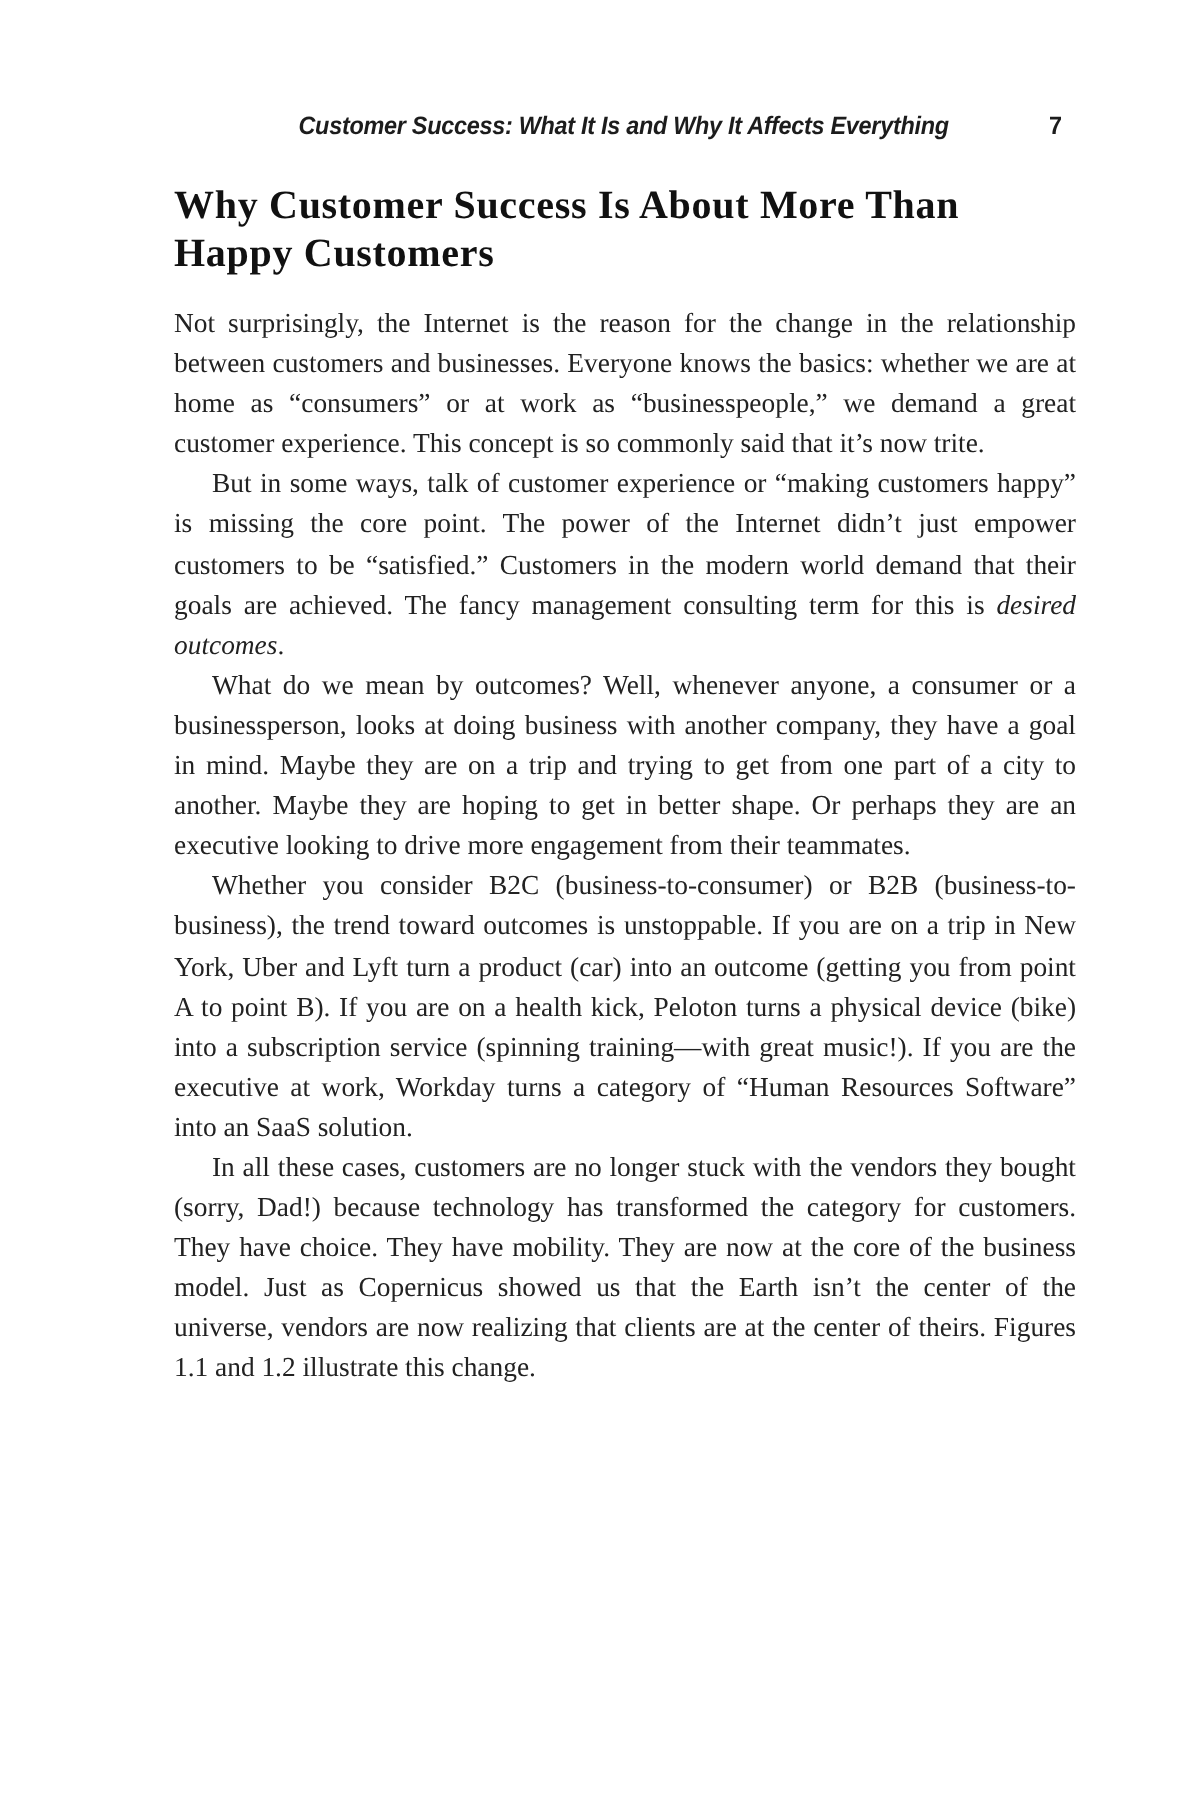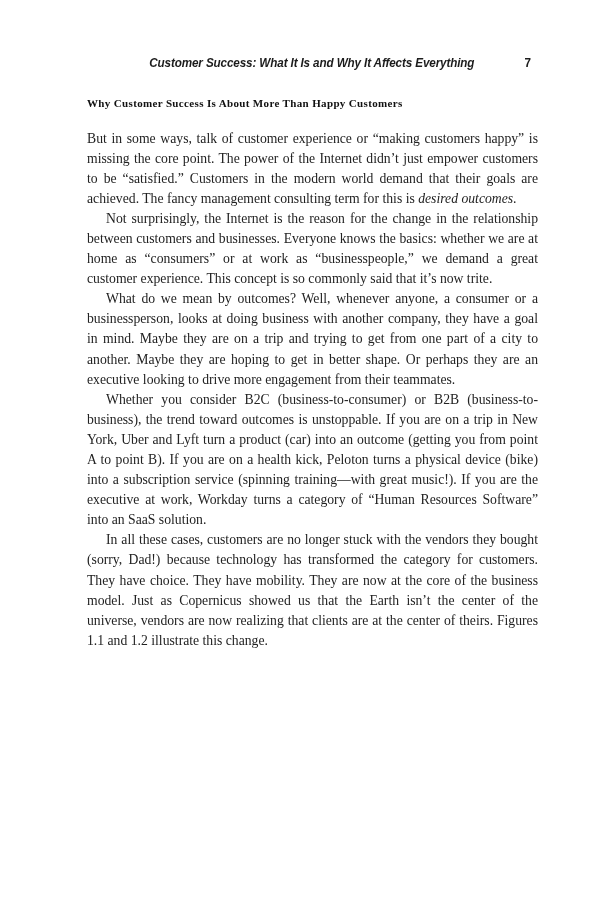--- a/index.html
+++ b/index.html
@@ -60,21 +60,21 @@
   .column {
     position: absolute;
     left: 87px;
     top: 92px;
     width: 451px;
   }
 
   .section-heading {
     font-family: "Liberation Serif", "DejaVu Serif", serif;
     font-weight: bold;
-    font-size: 11px;
+    font-size: 20px;
     line-height: 23.5px;
     letter-spacing: 0.35px;
     color: #111111;
     margin: 0 0 13px 0;
     text-align: left;
   }
 
   p.body-text {
     margin: 0;
     font-size: 13.7px;
@@ -101,21 +101,21 @@
 <div class="page">
 
   <div class="running-head">
     <span class="running-head-title">Customer Success: What It Is and Why It Affects Everything</span>
     <span class="folio">7</span>
   </div>
 
   <div class="column">
     <h2 class="section-heading">Why Customer Success Is About More Than Happy Customers</h2>
     <div id="paragraphs">
+        <p class="body-text no-indent"><span>Not surprisingly, the Internet is the reason for the change in the relationship between customers and businesses. Everyone knows the basics: whether we are at home as “consumers” or at work as “businesspeople,” we demand a great customer experience. This concept is so commonly said that it’s now trite.</span></p>
         <p class="body-text"><span>But in some ways, talk of customer experience or “making customers happy” is missing the core point. The power of the Internet didn’t just empower customers to be “satisfied.” Customers in the modern world demand that their goals are achieved. The fancy management consulting term for this is </span><em>desired outcomes</em><span>.</span></p>
-        <p class="body-text no-indent"><span>Not surprisingly, the Internet is the reason for the change in the relationship between customers and businesses. Everyone knows the basics: whether we are at home as “consumers” or at work as “businesspeople,” we demand a great customer experience. This concept is so commonly said that it’s now trite.</span></p>
         <p class="body-text"><span>What do we mean by outcomes? Well, whenever anyone, a consumer or a businessperson, looks at doing business with another company, they have a goal in mind. Maybe they are on a trip and trying to get from one part of a city to another. Maybe they are hoping to get in better shape. Or perhaps they are an executive looking to drive more engagement from their teammates.</span></p>
         <p class="body-text"><span>Whether you consider B2C (business-to-consumer) or B2B (business-to-business), the trend toward outcomes is unstoppable. If you are on a trip in New York, Uber and Lyft turn a product (car) into an out­come (getting you from point A to point B). If you are on a health kick, Peloton turns a physical device (bike) into a subscription service (spinning training—with great music!). If you are the executive at work, Workday turns a category of “Human Resources Software” into an SaaS solution.</span></p>
         <p class="body-text"><span>In all these cases, customers are no longer stuck with the vendors they bought (sorry, Dad!) because technology has transformed the category for customers. They have choice. They have mobility. They are now at the core of the business model. Just as Copernicus showed us that the Earth isn’t the center of the universe, vendors are now realizing that clients are at the center of theirs. Figures 1.1 and 1.2 illustrate this change.</span></p>
       </div>
   </div>
 
 </div>
 
 </body></html>

